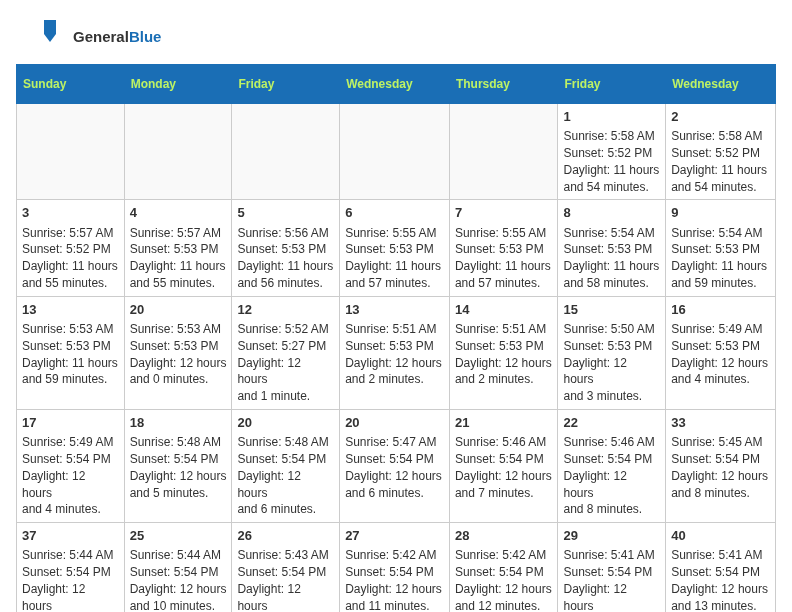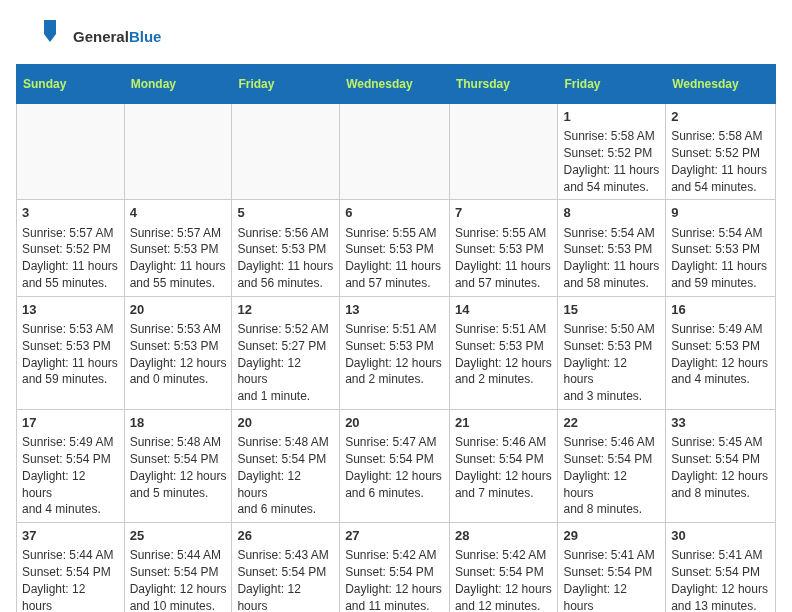--- a/index.html
+++ b/index.html
@@ -315,21 +315,21 @@
 and 12 minutes.</div>
         </td>
         <td>
           <span class="day-number">29</span>
           <div class="day-info" style="white-space: pre-line;">Sunrise: 5:41 AM
 Sunset: 5:54 PM
 Daylight: 12 hours
 and 12 minutes.</div>
         </td>
         <td>
-          <span class="day-number">30</span>
+          <span class="day-number">40</span>
           <div class="day-info" style="white-space: pre-line;">Sunrise: 5:41 AM
 Sunset: 5:54 PM
 Daylight: 12 hours
 and 13 minutes.</div>
         </td>
       </tr>
       <tr>
         <td>
           <span class="day-number">31</span>
           <div class="day-info" style="white-space: pre-line;">Sunrise: 5:40 AM

